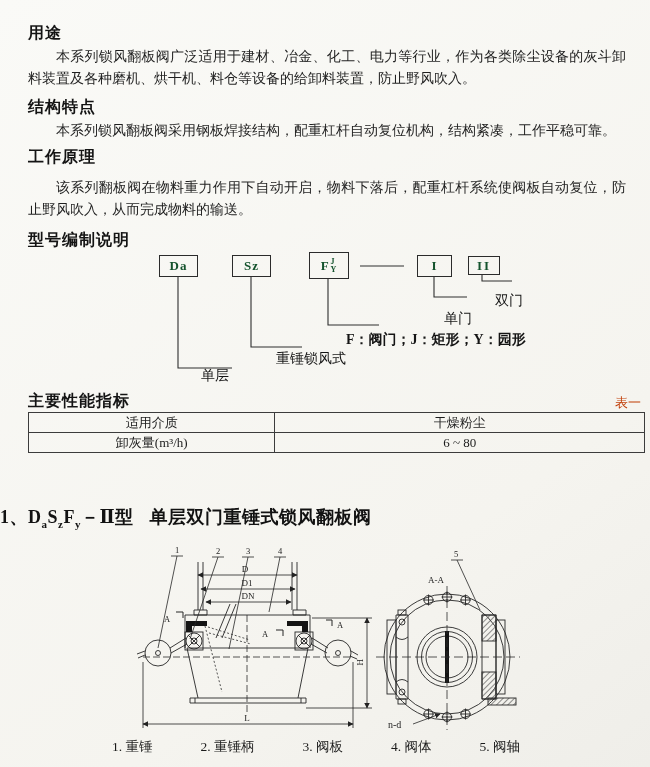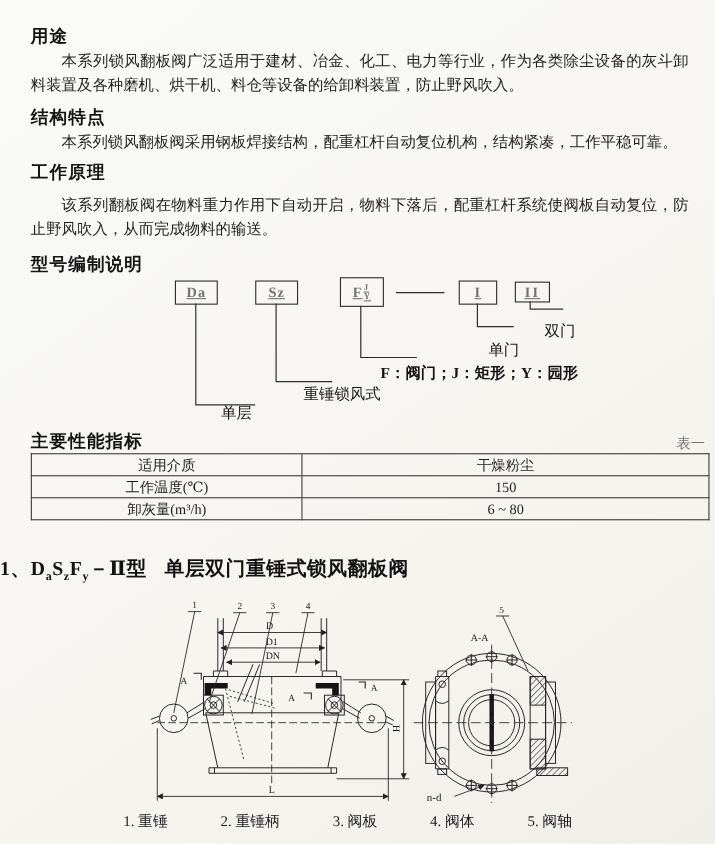--- a/index.html
+++ b/index.html
@@ -4,33 +4,33 @@
 <style>
   html,body{margin:0;padding:0;}
   body{width:650px;height:767px;position:relative;overflow:hidden;
        background:linear-gradient(145deg,#fafaf7 0%,#f5f4ef 70%,#efeee9 100%);
        font-family:"Liberation Serif","DejaVu Serif",serif;color:#1e1e1e;}
   .h{position:absolute;left:28px;font-family:Liberation Serif, serif;
      font-weight:bold;font-size:16px;color:#141414;letter-spacing:1px;}
   .p{position:absolute;left:28px;width:598px;font-size:14px;line-height:21.5px;
      text-indent:2em;text-align:justify;color:#1f1f1f;}
   .mbox{position:absolute;border:1.6px solid #2b2b2b;display:flex;align-items:center;
-        justify-content:center;font-weight:bold;font-size:13px;letter-spacing:1px;color:#737373;text-decoration:underline;}
+        justify-content:center;font-weight:bold;font-size:13px;letter-spacing:1px;color:#14532d;}
   .mlabel{position:absolute;font-size:14px;color:#151515;white-space:nowrap;}
   .mlabel.b{font-weight:bold;}
   .fstack{display:inline-flex;flex-direction:column;font-size:8px;line-height:8px;
           margin-left:1px;font-weight:bold;}
   svg{position:absolute;}
   svg text{font-family:"Liberation Serif","DejaVu Serif",serif;fill:#1c1c1c;}
   .tablewrap{position:absolute;left:28px;top:412px;width:617px;}
   table{border-collapse:collapse;width:100%;border-radius:10px;}
   td{border:1px solid #3c3c3c;height:19px;text-align:center;font-size:13px;
      color:#1c1c1c;padding:0;}
   td.c1{width:40%;}
-  .tag{position:absolute;right:9px;top:394px;font-size:13px;color:#737373;}
+  .tag{position:absolute;right:9px;top:394px;font-size:13px;color:#c2410c;}
   .bigtitle{position:absolute;left:0;top:505px;width:650px;
             font-weight:bold;font-size:18px;color:#121212;letter-spacing:0.5px;}
   .bigtitle sub{font-size:11px;}
   .bigtitle .gap{display:inline-block;width:16px;}
   .caption{position:absolute;left:112px;top:738px;width:460px;display:flex;gap:48px;
            font-size:13.5px;color:#1b1b1b;white-space:nowrap;}
 </style>
 </head>
 <body>
 
@@ -76,24 +76,20 @@
 
 <div class="h" style="top:391px">主要性能指标</div>
 <div class="tag">表一</div>
 
 <div class="tablewrap">
   <table>
     <tbody>
         <tr>
       <td class="c1">适用介质</td>
       <td>干燥粉尘</td>
-    </tr>
-    <tr>
-      <td class="c1">工作温度(℃)</td>
-      <td>150</td>
     </tr>
     <tr>
       <td class="c1">卸灰量(m³/h)</td>
       <td>6 ~ 80</td>
     </tr>
   </tbody>
     </table>
 </div>
 
 <div class="bigtitle">

